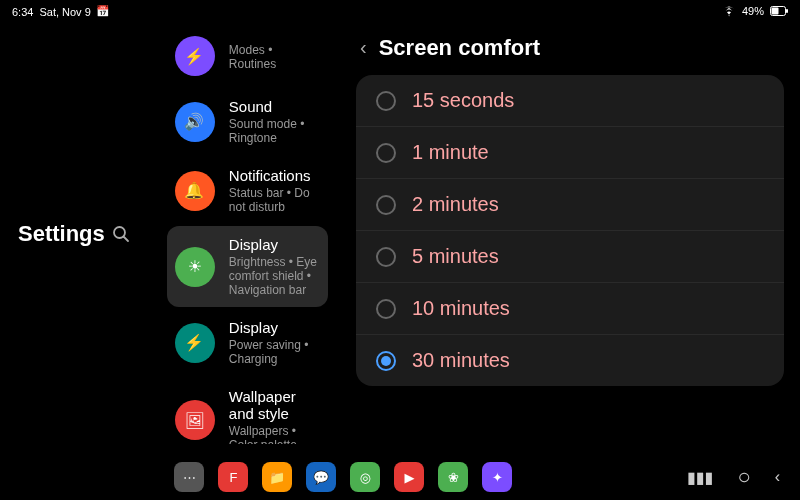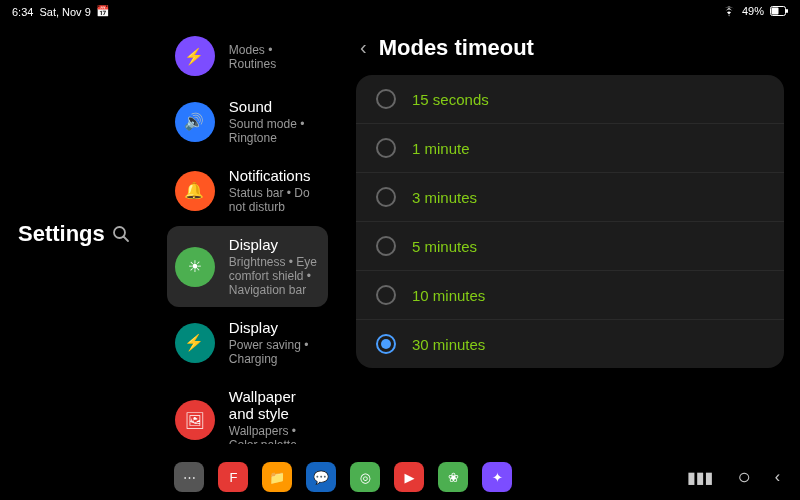--- a/index.html
+++ b/index.html
@@ -153,22 +153,22 @@
     .radio-btn.selected {
       border-color: #4a9eff;
     }
     .radio-inner {
       width: 10px;
       height: 10px;
       border-radius: 50%;
       background: #4a9eff;
     }
     .option-label {
-      font-size: 15px;
-      color: #84cc16;
+      font-size: 20px;
+      color: #fca5a5;
     }
 
     
     .nav-bar {
       height: 46px;
       background: #000;
       display: flex;
       align-items: center;
       justify-content: center;
       gap: 0;
@@ -299,41 +299,41 @@
       <div class="item-title">Wallpaper and style</div>
       <div class="item-subtitle">Wallpapers • Color palette</div>
     </div>
   </div>
       </div>
   </div>
 
   <div class="timeout-panel">
     <div class="timeout-header">
       <span class="back-arrow">‹</span>
-      <span class="timeout-title">Modes timeout</span>
+      <span class="timeout-title">Screen comfort</span>
     </div>
     <div class="timeout-options">
 
     <div class="timeout-option">
     <div class="radio-btn ">
       
     </div>
     <span class="option-label">15 seconds</span>
   </div>
         <div class="timeout-option">
     <div class="radio-btn ">
       
     </div>
     <span class="option-label">1 minute</span>
   </div>
         <div class="timeout-option">
     <div class="radio-btn ">
       
     </div>
-    <span class="option-label">3 minutes</span>
+    <span class="option-label">2 minutes</span>
   </div>
         <div class="timeout-option">
     <div class="radio-btn ">
       
     </div>
     <span class="option-label">5 minutes</span>
   </div>
         <div class="timeout-option">
     <div class="radio-btn ">
       

